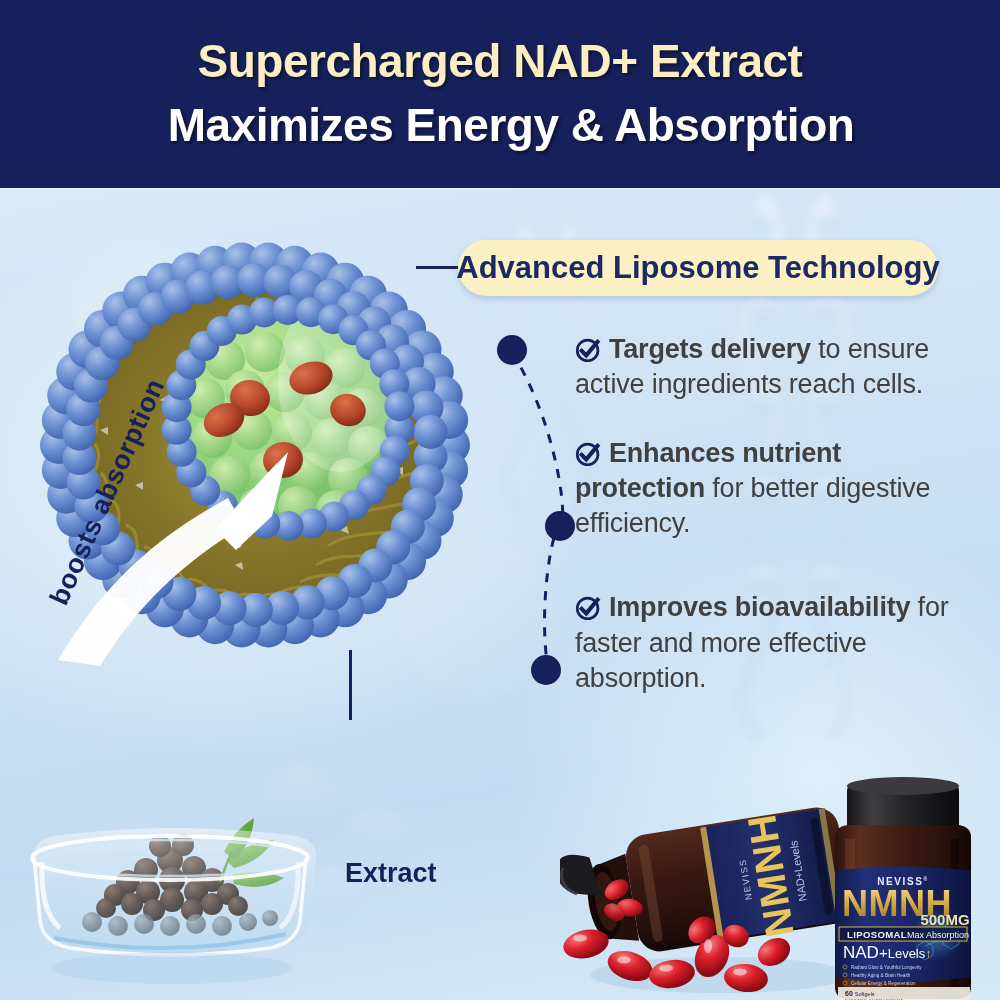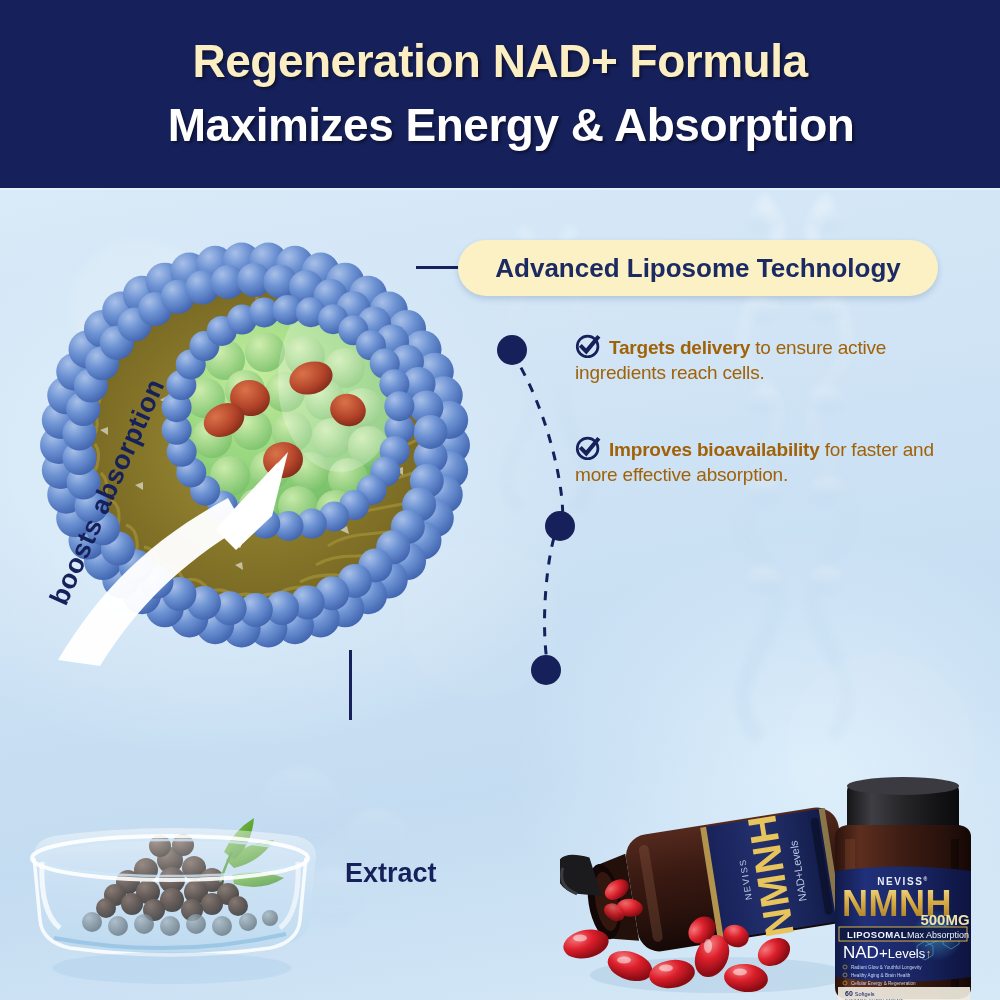--- a/index.html
+++ b/index.html
@@ -54,36 +54,36 @@
     position: absolute;
     background: #fbf1c4;
     border-radius: 40px;
     color: #1b2a63;
     font-weight: bold;
     display: flex; align-items: center; justify-content: center;
     box-shadow: 0 3px 6px rgba(40,70,120,0.20);
     z-index: 30;
     white-space: nowrap;
   }
-  .pill-liposome { left: 458px; top: 240px; width: 480px; height: 56px; font-size: 26px; }
+  .pill-liposome { left: 458px; top: 240px; width: 480px; height: 56px; font-size: 31px; }
   .pill-nutrients { left: 276px; top: 718px; width: 188px; height: 56px; font-size: 25px; }
 
   .connector { position: absolute; z-index: 29; }
   .conn-lipo { left: 416px; top: 266px; width: 46px; height: 3px; background: #16205a; }
   .conn-nutr { left: 349px; top: 650px; width: 3px; height: 70px; background: #16205a; }
 
   
   .dashline { position: absolute; left: 490px; top: 330px; width: 120px; height: 360px; z-index: 20; }
 
   .bullets { position: absolute; left: 575px; top: 332px; width: 400px; z-index: 25; }
   .bullet { position: relative; margin-bottom: 18px; }
   .bullet-text {
-    font-size: 19px;
+    font-size: 27px;
     line-height: 1.30;
-    color: #a16207;
+    color: #404040;
     letter-spacing: -0.2px;
   }
   .bullet-text b { font-weight: bold; }
   .chk {
     display: inline-block;
     width: 27px; height: 27px;
     vertical-align: -5px;
     margin-right: 7px;
   }
   .b1 { margin-top: 0px; }
@@ -177,21 +177,21 @@
       </g>
     </g>
     <g filter="url(#blurSoft2)" opacity="0.45">
       <circle cx="140" cy="120" r="70" fill="#ffffff" opacity="0.45"></circle>
       <circle cx="880" cy="560" r="95" fill="#ffffff" opacity="0.30"></circle>
       <circle cx="480" cy="430" r="80" fill="#ffffff" opacity="0.22"></circle>
     </g>
   </svg>
 
   <div class="header">
-    <div class="header-line header-line-1">Regeneration NAD+ Formula</div>
+    <div class="header-line header-line-1">Supercharged NAD+ Extract</div>
     <div class="header-line header-line-2">Maximizes Energy &amp; Absorption</div>
   </div>
 
   <svg class="liposome" viewBox="0 0 440 440">
     <defs>
       <radialGradient id="headG" cx="33%" cy="28%" r="78%">
         <stop offset="0%" stop-color="#a8c0e8"></stop>
         <stop offset="45%" stop-color="#6f94d4"></stop>
         <stop offset="100%" stop-color="#3f63ae"></stop>
       </radialGradient>
@@ -469,20 +469,28 @@
 
     <div class="bullet b1">
       <div class="bullet-text">
         <svg class="chk" viewBox="0 0 30 30">
           <circle cx="14" cy="16" r="11.5" fill="none" stroke="#16205a" stroke-width="3"></circle>
           <path d="M7.5,16.5 L12.5,21.5 L25,6.5" fill="none" stroke="#16205a" stroke-width="4.6" stroke-linecap="square" stroke-linejoin="miter"></path>
         </svg><b>Targets delivery</b><span> to ensure active ingredients reach cells.</span>
       </div>
     </div>
 
+    <div class="bullet b2">
+      <div class="bullet-text">
+        <svg class="chk" viewBox="0 0 30 30">
+          <circle cx="14" cy="16" r="11.5" fill="none" stroke="#16205a" stroke-width="3"></circle>
+          <path d="M7.5,16.5 L12.5,21.5 L25,6.5" fill="none" stroke="#16205a" stroke-width="4.6" stroke-linecap="square" stroke-linejoin="miter"></path>
+        </svg><b>Enhances nutrient protection</b><span> for better digestive efficiency.</span>
+      </div>
+    </div>
 
     <div class="bullet b3">
       <div class="bullet-text">
         <svg class="chk" viewBox="0 0 30 30">
           <circle cx="14" cy="16" r="11.5" fill="none" stroke="#16205a" stroke-width="3"></circle>
           <path d="M7.5,16.5 L12.5,21.5 L25,6.5" fill="none" stroke="#16205a" stroke-width="4.6" stroke-linecap="square" stroke-linejoin="miter"></path>
         </svg><b>Improves bioavailability</b><span> for faster and more effective absorption.</span>
       </div>
     </div>
 

